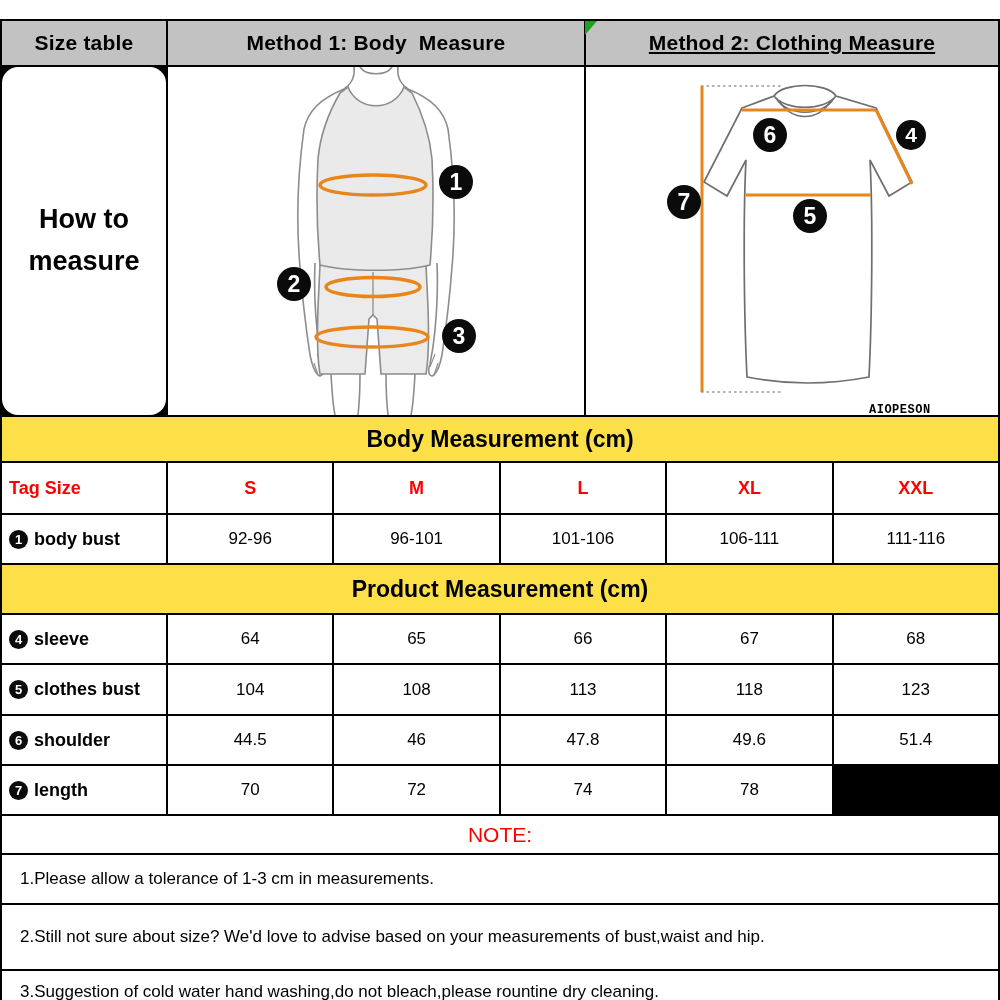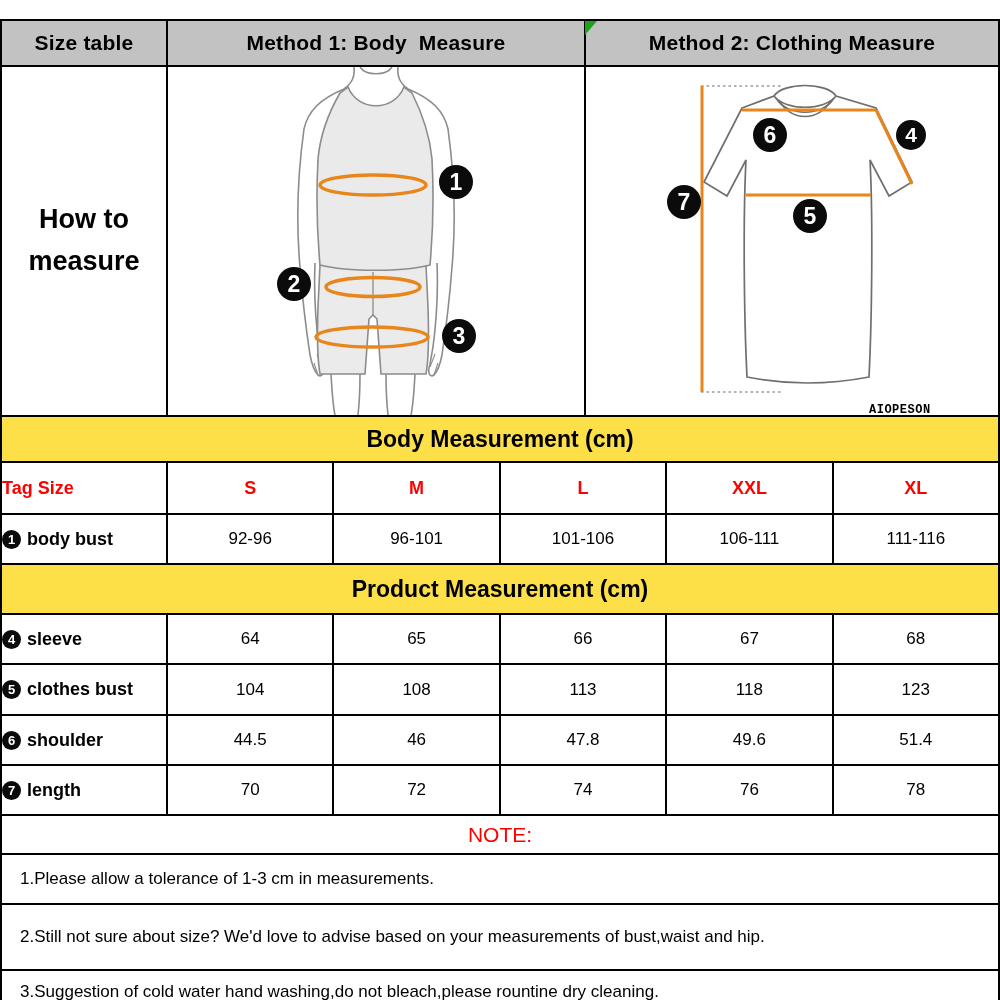--- a/index.html
+++ b/index.html
@@ -15,26 +15,26 @@
   .hcell {
     background:#c2c2c2; display:flex; align-items:center; justify-content:center;
     font-weight:bold; font-size:21px; white-space:pre; letter-spacing:.2px;
   }
   .bar {
     background:#fde047; display:flex; align-items:center; justify-content:center;
     font-weight:bold; font-size:23px;
   }
   .howto {
     display:flex; flex-direction:column; align-items:center; justify-content:center;
-    font-weight:bold; font-size:27px; line-height:1.55;
+    font-weight:bold; font-size:27px; line-height:1.55;border-radius:16px;
   }
   .illus { position:relative; overflow:hidden; }
   .illus svg { display:block; width:100%; height:100%; }
   .tcell { background:#fff; display:flex; align-items:center; justify-content:center; font-size:17px; }
-  .tcell.first { justify-content:flex-start; }
+  .tcell.first { justify-content:flex-start; padding-left:7px; }
   .red  { color:#ff0000; font-weight:bold; font-size:18px; }
   .lbl  { font-weight:bold; font-size:18px; }
   .marker {
     display:inline-flex; align-items:center; justify-content:center;
     width:19px; height:19px; border-radius:50%; background:#0b0b0b; color:#fff;
     font-size:13px; font-weight:bold; margin-right:6px; flex:none;
   }
   .note-title { background:#fff; display:flex; align-items:center; justify-content:center;
     color:#ff0000; font-size:21px; }
   .note { background:#fff; display:flex; align-items:center; font-size:17px; padding-left:18px; }
@@ -48,21 +48,21 @@
   }
 </style>
 </head>
 <body>
 
 <div class="sheet">
 
   <div class="g3" style="height:44px; flex:none;">
     <div class="hcell">Size table</div>
     <div class="hcell">Method 1: Body  Measure</div>
-    <div class="hcell" style="position:relative;">
+    <div class="hcell" style="position:relative;text-decoration:underline;">
       <span class="green-tri"></span>
       <span>Method 2: Clothing Measure</span>
     </div>
   </div>
 
   <div class="g3" style="height:348px; flex:none;">
     <div class="cell howto">
       <div>How to</div>
       <div>measure</div>
     </div>
@@ -155,22 +155,22 @@
     </div>
   </div>
 
   <div class="bar" style="height:44px; flex:none;">Body Measurement (cm)</div>
 
   <div class="g6" style="height:50px; flex:none;">
     <div class="tcell first red">Tag Size</div>
     <div class="tcell red">S</div>
     <div class="tcell red">M</div>
     <div class="tcell red">L</div>
+    <div class="tcell red">XL</div>
     <div class="tcell red">XXL</div>
-    <div class="tcell red">XL</div>
   </div>
 
   <div class="g6" style="height:48px; flex:none;">
     <div class="tcell first">
       <span class="marker">1</span>
       <span class="lbl">body bust</span>
     </div>
     <div class="tcell">92-96</div>
     <div class="tcell">96-101</div>
     <div class="tcell">101-106</div>
@@ -217,21 +217,20 @@
   </div>
 
   <div class="g6" style="height:48px; flex:none;">
     <div class="tcell first">
       <span class="marker">7</span>
       <span class="lbl">length</span>
     </div>
     <div class="tcell">70</div>
     <div class="tcell">72</div>
     <div class="tcell">74</div>
-    <div class="tcell">76</div>
     <div class="tcell">78</div>
   </div>
 
   <div class="note-title" style="height:37px; flex:none;">NOTE:</div>
 
   <div class="note" style="height:48px; flex:none;">1.Please allow a tolerance of 1-3 cm in measurements.</div>
   <div class="note" style="height:64px; flex:none;">2.Still not sure about size? We'd love to advise based on your measurements of bust,waist and hip.</div>
   <div class="note" style="flex:1;">3.Suggestion of cold water hand washing,do not bleach,please rountine dry cleaning.</div>
 
 </div>

